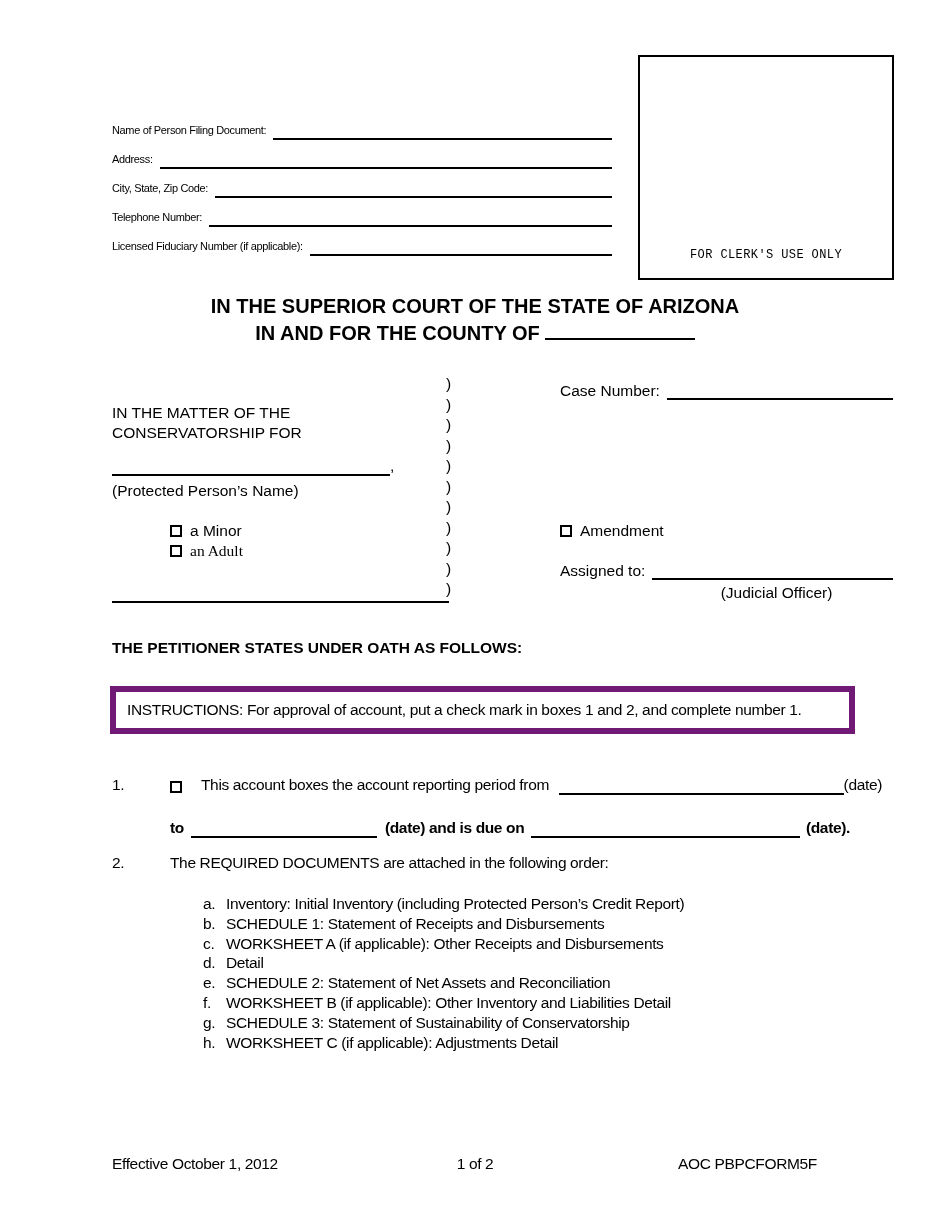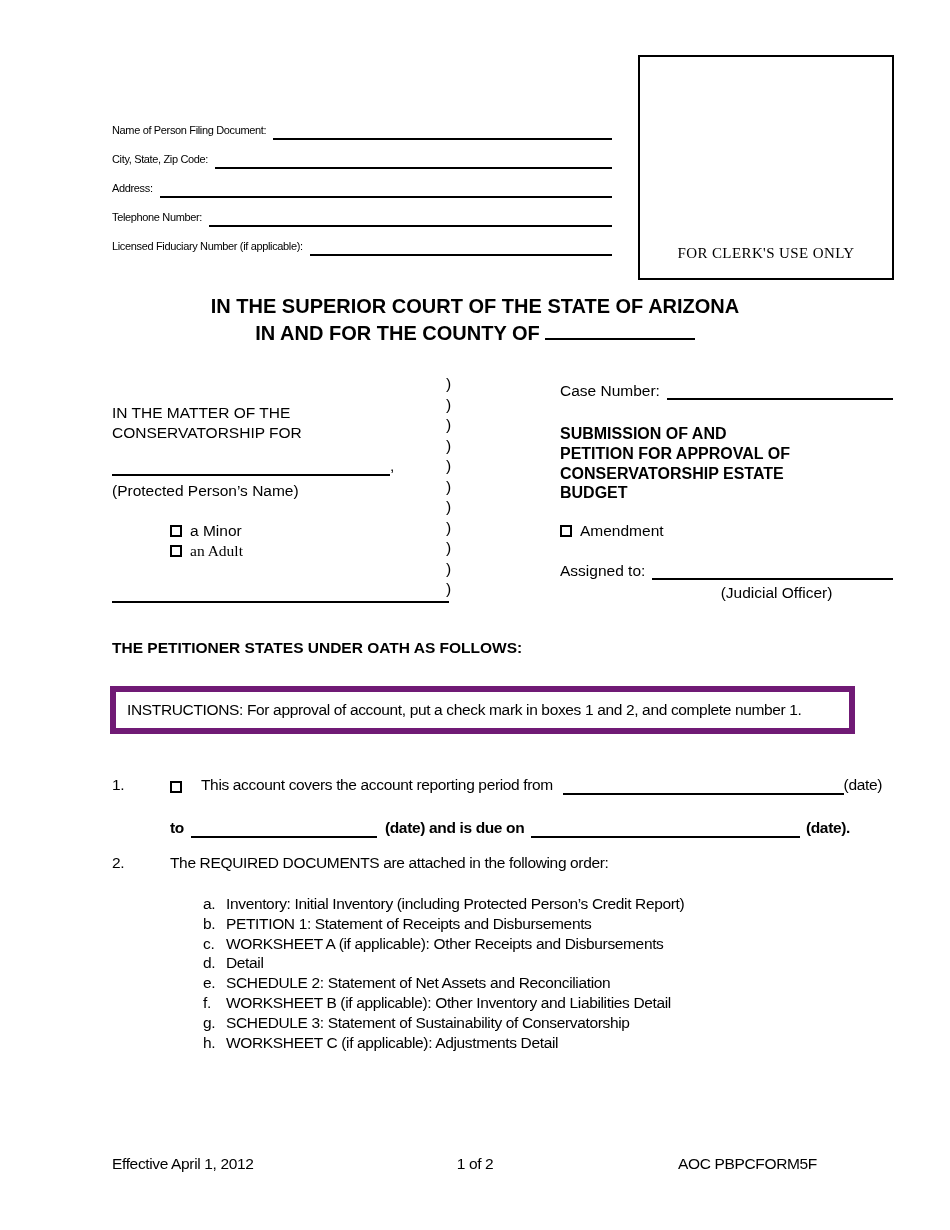--- a/index.html
+++ b/index.html
@@ -9,21 +9,21 @@
   .fs{font-size:15.5px;line-height:20px;}
   .cond{letter-spacing:-0.35px;}
   .nowrap{white-space:nowrap;}
   .blank{border-bottom:2px solid #000;}
   .flex-bottom{display:flex;align-items:flex-end;}
   .grow{flex:1;}
   .checkbox{display:inline-block;width:12px;height:12px;border:2px solid #000;background:#fff;box-sizing:border-box;}
   
   #clerk-box{left:638px;top:55px;width:256px;height:225px;border:2px solid #000;
     display:flex;align-items:flex-end;justify-content:center;padding-bottom:16px;box-sizing:border-box;}
-  #clerk-box .lbl{font-family:Liberation Serif, serif;font-size:15px;letter-spacing:0.4px;}
+  #clerk-box .lbl{font-family:Liberation Mono, monospace;font-size:12px;letter-spacing:0.4px;}
   
   #filing-fields{left:112px;top:111px;width:500px;}
   .ffrow{display:flex;align-items:flex-end;height:29px;}
   .ffrow .lbl{white-space:nowrap;font-size:11px;line-height:19px;}
   .ffrow .blank{flex:1;margin-left:7px;height:19px;}
   
   #court-title{left:0;top:294px;width:950px;text-align:center;font-weight:bold;
     font-size:20px;line-height:25px;}
   #county-blank{display:inline-block;width:150px;height:19px;margin-left:5px;}
   
@@ -77,25 +77,25 @@
   <div class="abs" id="clerk-box">
     <span class="lbl">FOR CLERK'S USE ONLY</span>
   </div>
 
   <div class="abs cond" id="filing-fields">
       <div class="ffrow">
         <span class="lbl">Name of Person Filing Document:</span>
         <span class="blank"></span>
       </div>
       <div class="ffrow">
+        <span class="lbl">Address:</span>
+        <span class="blank"></span>
+      </div>
+      <div class="ffrow">
         <span class="lbl">City, State, Zip Code:</span>
-        <span class="blank"></span>
-      </div>
-      <div class="ffrow">
-        <span class="lbl">Address:</span>
         <span class="blank"></span>
       </div>
       <div class="ffrow">
         <span class="lbl">Telephone Number:</span>
         <span class="blank"></span>
       </div>
       <div class="ffrow">
         <span class="lbl">Licensed Fiduciary Number (if applicable):</span>
         <span class="blank"></span>
       </div>
@@ -136,46 +136,40 @@
       <div>)</div>
       <div>)</div>
       <div>)</div>
       <div>)</div>
     </div>
 
   <div class="abs fs flex-bottom" id="case-number-row">
     <span class="lbl">Case Number:</span>
     <span class="blank"></span>
   </div>
-  <div class="abs" id="doc-title">
-    <div>SUBMISSION OF AND</div>
-    <div>PETITION FOR APPROVAL OF</div>
-    <div>CONSERVATORSHIP ESTATE</div>
-    <div>BUDGET</div>
-  </div>
   <div class="abs fs cbrow" id="amendment-row">
     <span class="checkbox"></span>
     <span>Amendment</span>
   </div>
   <div class="abs fs flex-bottom" id="assigned-row">
     <span class="lbl">Assigned to:</span>
     <span class="blank"></span>
   </div>
   <div class="abs fs" id="judicial-officer-hint">(Judicial Officer)</div>
 
   <div class="abs fs" id="oath-heading">THE PETITIONER STATES UNDER OATH AS FOLLOWS:</div>
 
   <div class="abs fs cond" id="instructions-box">
     <span>INSTRUCTIONS: For approval of account, put a check mark in boxes 1 and 2, and complete number 1.</span>
   </div>
 
   <div class="abs fs cond flex-bottom" id="item1-row1">
     <span class="num">1.</span>
     <span class="checkbox"></span>
-    <span class="txt nowrap">This account covers the account reporting period from</span>
+    <span class="txt nowrap">This account boxes the account reporting period from</span>
     <span class="blank grow"></span>
     <span class="nowrap">(date)</span>
   </div>
   <div class="abs fs cond flex-bottom" id="item1-row2">
     <span class="nowrap">to</span>
     <span class="blank blank1"></span>
     <span class="nowrap">(date) and is due on</span>
     <span class="blank blank2"></span>
     <span class="nowrap">(date).</span>
   </div>
@@ -184,21 +178,21 @@
     <span class="num">2.</span>
     <span>The REQUIRED DOCUMENTS are attached in the following order:</span>
   </div>
   <div class="abs fs cond" id="documents-list">
       <div class="docrow">
         <span class="letter">a.</span>
         <span>Inventory: Initial Inventory (including Protected Person’s Credit Report)</span>
       </div>
       <div class="docrow">
         <span class="letter">b.</span>
-        <span>PETITION 1: Statement of Receipts and Disbursements</span>
+        <span>SCHEDULE 1: Statement of Receipts and Disbursements</span>
       </div>
       <div class="docrow">
         <span class="letter">c.</span>
         <span>WORKSHEET A (if applicable): Other Receipts and Disbursements</span>
       </div>
       <div class="docrow">
         <span class="letter">d.</span>
         <span>Detail</span>
       </div>
       <div class="docrow">
@@ -212,17 +206,17 @@
       <div class="docrow">
         <span class="letter">g.</span>
         <span>SCHEDULE 3: Statement of Sustainability of Conservatorship</span>
       </div>
       <div class="docrow">
         <span class="letter">h.</span>
         <span>WORKSHEET C (if applicable): Adjustments Detail</span>
       </div>
     </div>
 
-  <div class="abs fs cond" id="footer-left">Effective April 1, 2012</div>
+  <div class="abs fs cond" id="footer-left">Effective October 1, 2012</div>
   <div class="abs fs cond" id="footer-center">1 of 2</div>
   <div class="abs fs cond" id="footer-right">AOC PBPCFORM5F</div>
 
 </div>
 
 </body></html>

